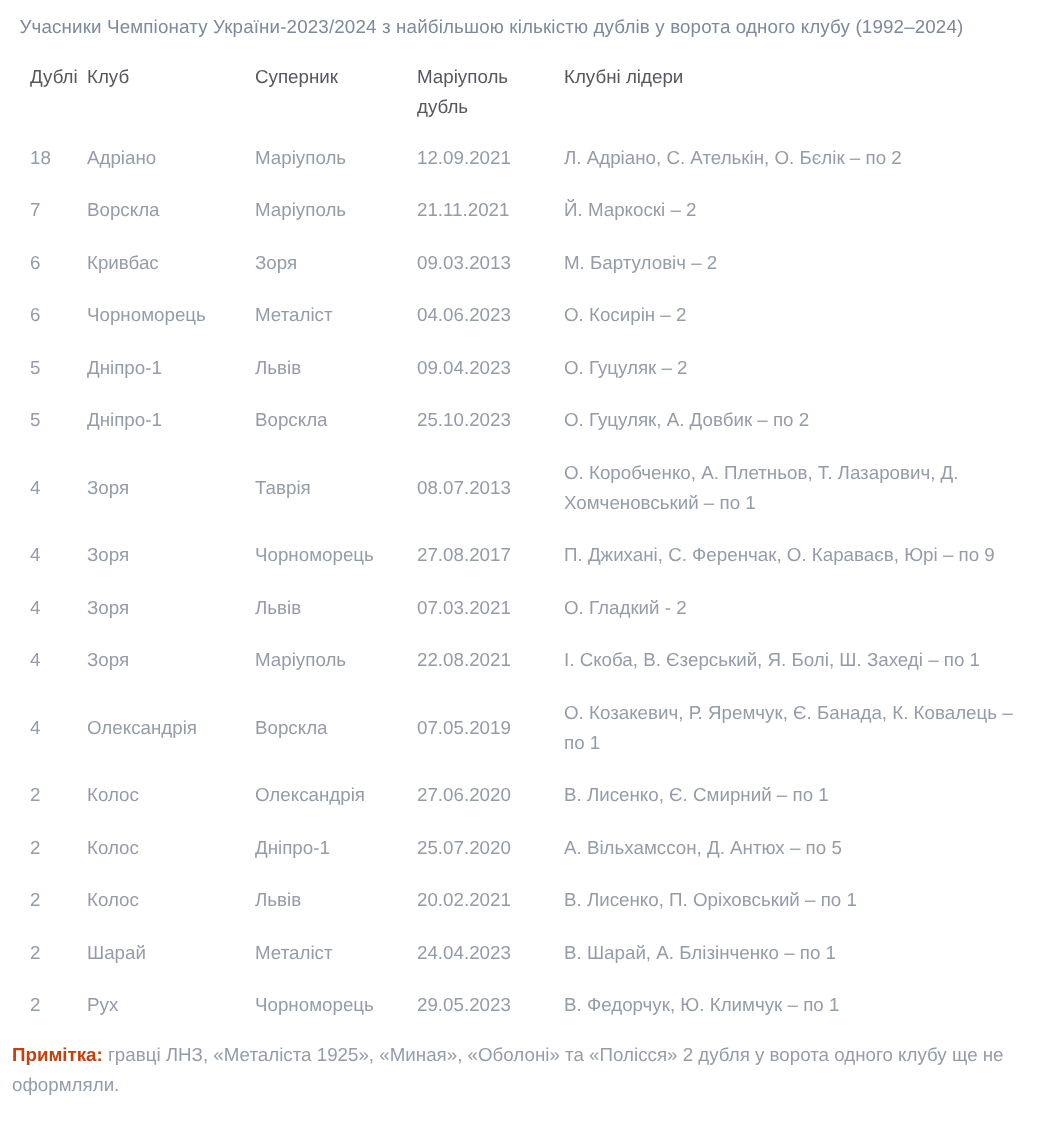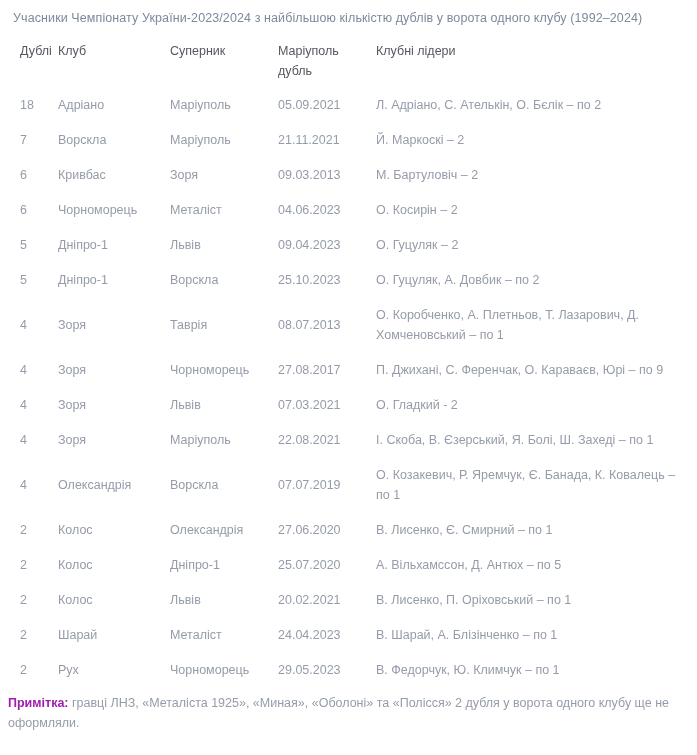--- a/index.html
+++ b/index.html
@@ -50,21 +50,21 @@
     line-height: 20px;
   }
   th:first-child, td:first-child { padding-left: 12px; }
   .note {
     margin: 6px 0 0 0;
     font-size: 12.5px;
     line-height: 20px;
     color: #959ca9;
     max-width: 681px;
   }
-  .note b { color: #a21caf; }
+  .note b { color: #c2410c; }
 </style>
 </head>
 <body>
 
 <h1 class="page-title">Учасники Чемпіонату України-2023/2024 з найбільшою кількістю дублів у ворота одного клубу (1992–2024)</h1>
 
 <table class="stats">
   <colgroup>
     <col class="c-doubles">
       <col class="c-club">
@@ -79,21 +79,21 @@
       <th>Суперник</th>
       <th>Маріуполь дубль</th>
       <th>Клубні лідери</th>
     </tr>
   </thead>
   <tbody>
       <tr>
     <td>18</td>
     <td>Адріано</td>
     <td>Маріуполь</td>
-    <td>05.09.2021</td>
+    <td>12.09.2021</td>
     <td>Л. Адріано, С. Ателькін, О. Бєлік – по 2</td>
   </tr>
       <tr>
     <td>7</td>
     <td>Ворскла</td>
     <td>Маріуполь</td>
     <td>21.11.2021</td>
     <td>Й. Маркоскі – 2</td>
   </tr>
       <tr>
@@ -149,21 +149,21 @@
     <td>4</td>
     <td>Зоря</td>
     <td>Маріуполь</td>
     <td>22.08.2021</td>
     <td>І. Скоба, В. Єзерський, Я. Болі, Ш. Захеді – по 1</td>
   </tr>
       <tr>
     <td>4</td>
     <td>Олександрія</td>
     <td>Ворскла</td>
-    <td>07.07.2019</td>
+    <td>07.05.2019</td>
     <td>О. Козакевич, Р. Яремчук, Є. Банада, К. Ковалець – по 1</td>
   </tr>
       <tr>
     <td>2</td>
     <td>Колос</td>
     <td>Олександрія</td>
     <td>27.06.2020</td>
     <td>В. Лисенко, Є. Смирний – по 1</td>
   </tr>
       <tr>

